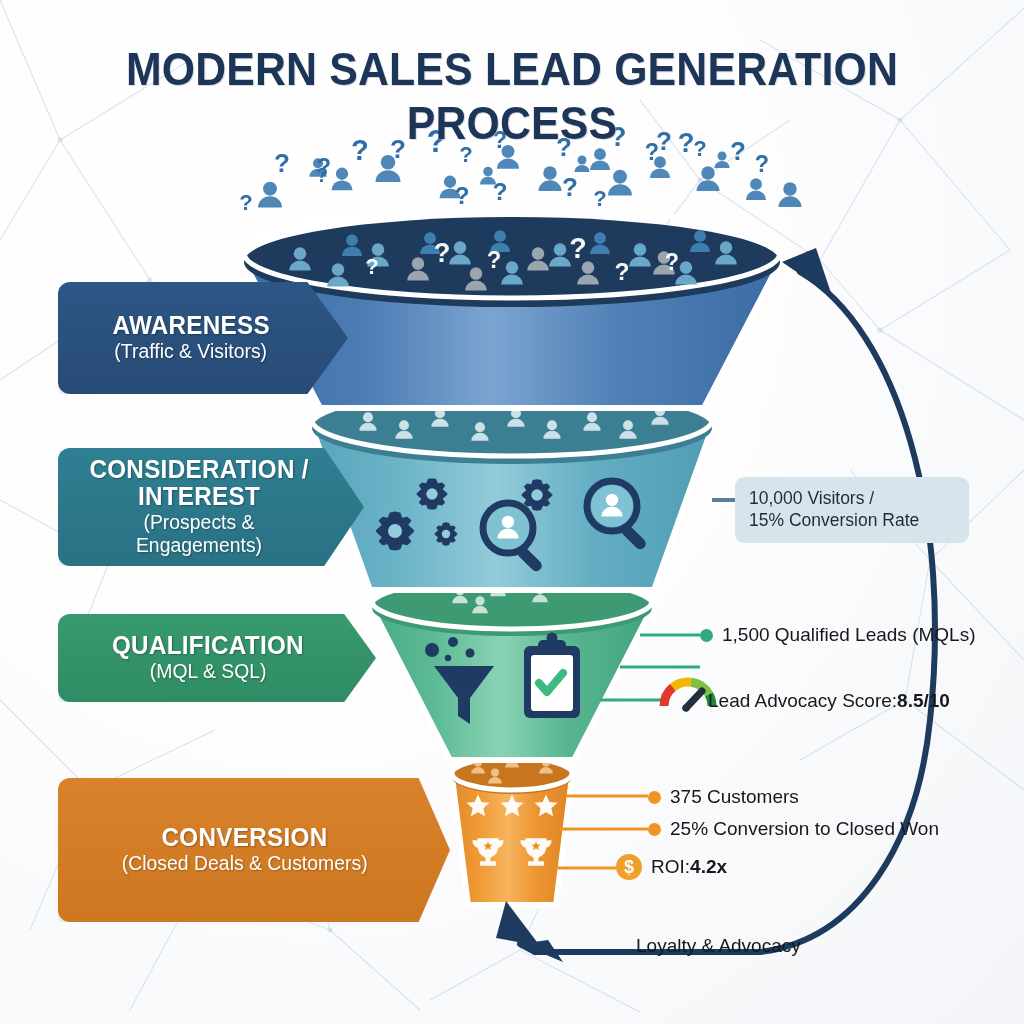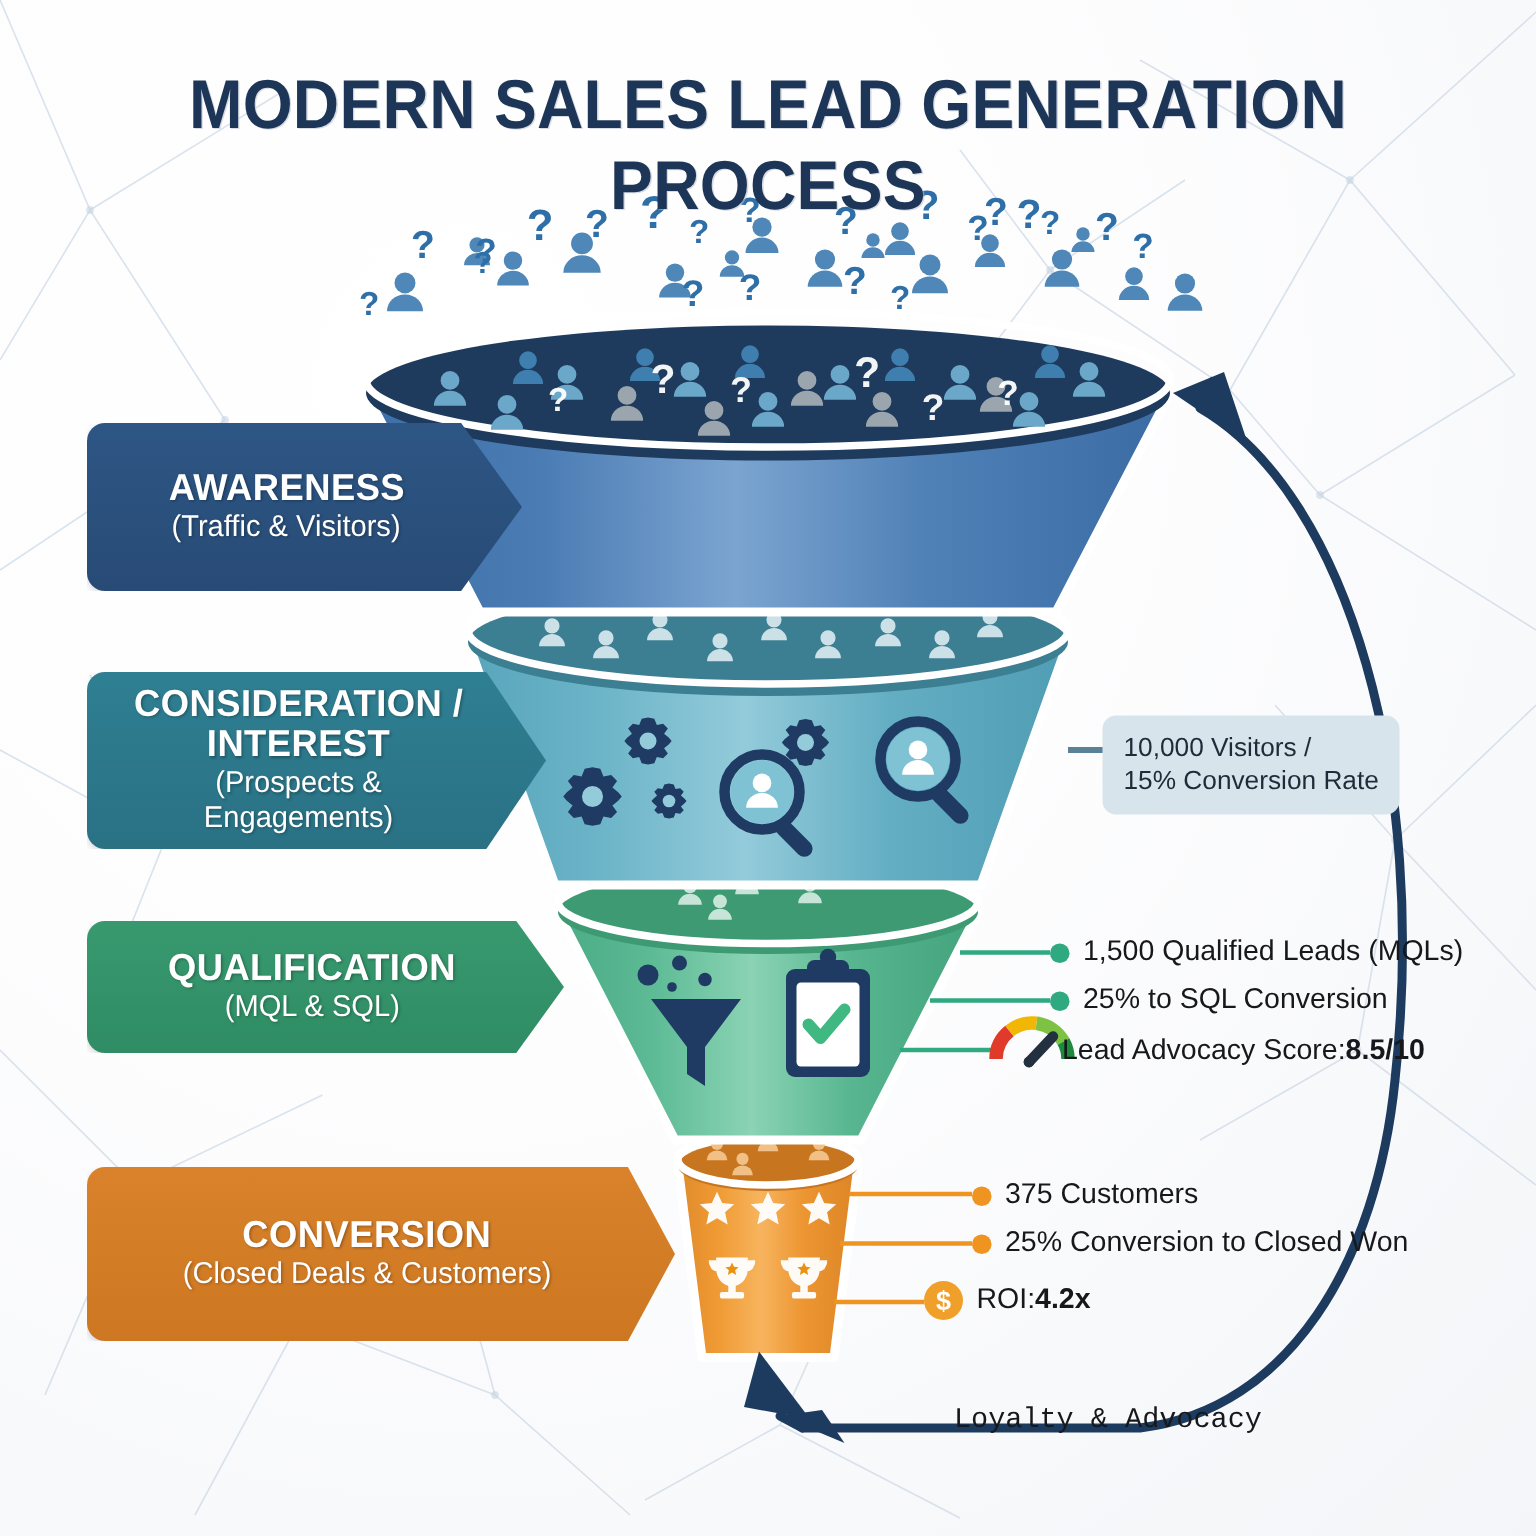--- a/index.html
+++ b/index.html
@@ -99,34 +99,34 @@
     padding-right: 42px;
   }
   .box-qualification {
     left: 58px; top: 614px; width: 318px; height: 88px;
     background: linear-gradient(180deg, #38996f 0%, #2f8c64 100%);
     border-radius: 12px 0 0 12px;
     clip-path: polygon(0 0, 90% 0, 100% 50%, 90% 100%, 0 100%);
     padding-right: 36px;
   }
   .box-conversion {
-    left: 58px; top: 778px; width: 392px; height: 116px;
+    left: 58px; top: 778px; width: 392px; height: 144px;
     background: linear-gradient(180deg, #d9822b 0%, #cd7722 100%);
     border-radius: 12px 0 0 12px;
     clip-path: polygon(0 0, 92% 0, 100% 50%, 92% 100%, 0 100%);
     padding-right: 36px;
   }
 
   
   .callout {
     position: absolute;
     z-index: 5;
     left: 735px;
     top: 477px;
-    width: 198px;
+    width: 234px;
     padding: 10px 12px 11px 14px;
     box-sizing: border-box;
     background: #d8e4ec;
     border-radius: 9px;
     color: #1f2b38;
     font-size: 17.5px;
     line-height: 1.28;
     font-family: "Liberation Sans Narrow", "Liberation Sans", sans-serif;
   }
 
@@ -165,21 +165,21 @@
     flex: 0 0 auto;
   }
 
   .loop-label {
     position: absolute;
     z-index: 5;
     left: 636px;
     top: 935px;
     font-size: 19px;
     color: #16181b;
-    font-family: Liberation Mono, monospace;
+    font-family: Liberation Sans, sans-serif;
   }
 </style>
 </head>
 <body>
 
 <div class="canvas">
 
   <svg class="bg-net" width="1024" height="1024" viewBox="0 0 1024 1024">
     <g stroke="#ccd8e6" stroke-width="1.1" fill="none" opacity="0.72">
       <path d="M1024 8 L900 120 L1010 250 M900 120 L760 40 M900 120 L820 260 M1010 250 L880 330 M820 260 L880 330 M880 330 L1024 420 M820 260 L700 180"></path>
@@ -497,24 +497,20 @@
 
   <div class="callout">
     <div>10,000 Visitors /</div>
     <div>15% Conversion Rate</div>
   </div>
 
   <div class="metric" style="left:700px; top:624px;">
     <span class="dot dot-green"></span>
     <span class="metric-text">1,500 Qualified Leads (MQLs)</span>
   </div>
-  <div class="metric" style="left:700px; top:656px;">
-    <span class="dot dot-green"></span>
-    <span class="metric-text">25% to SQL Conversion</span>
-  </div>
   <div class="metric" style="left:708px; top:690px;">
     <span>Lead Advocacy Score: </span>
     <b>8.5/10</b>
   </div>
 
   <div class="metric" style="left:648px; top:746px;margin-top:40px;">
     <span class="dot dot-orange"></span>
     <span class="metric-text">375 Customers</span>
   </div>
   <div class="metric" style="left:648px; top:818px;">

